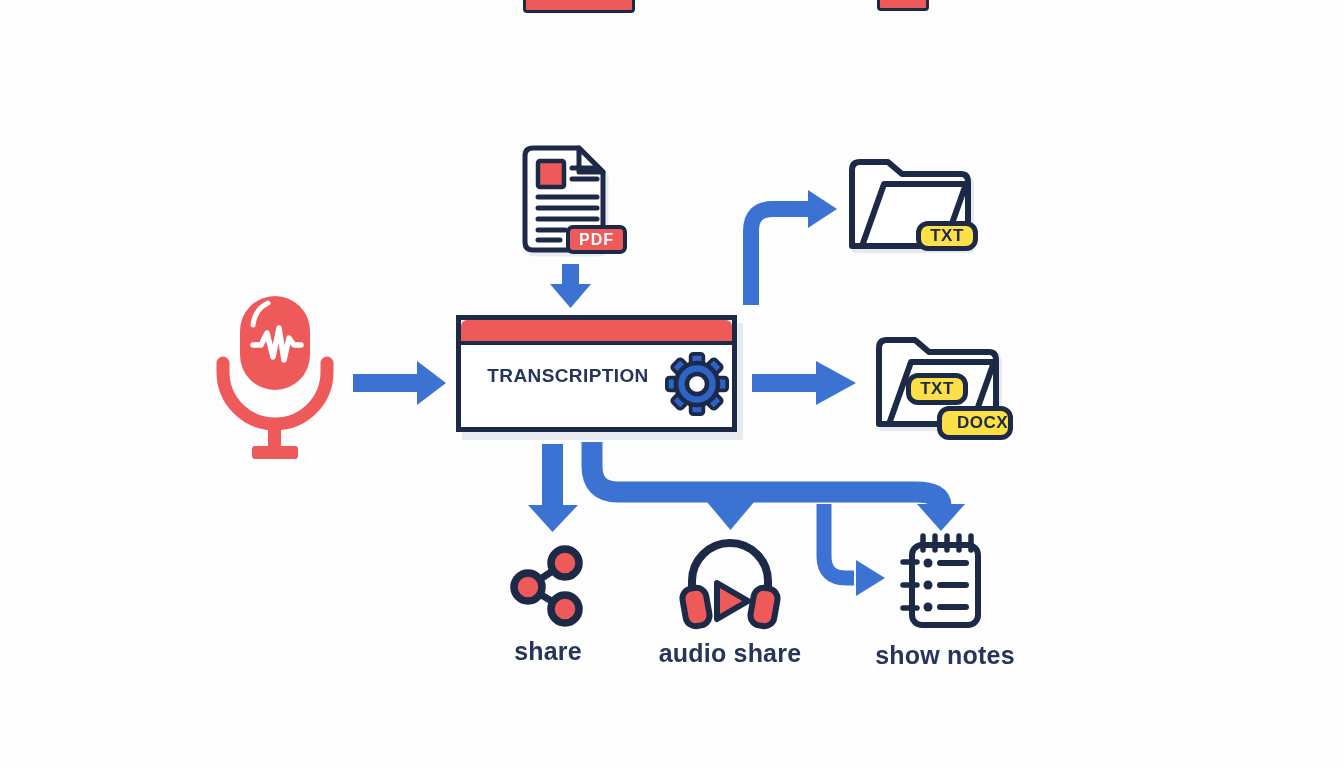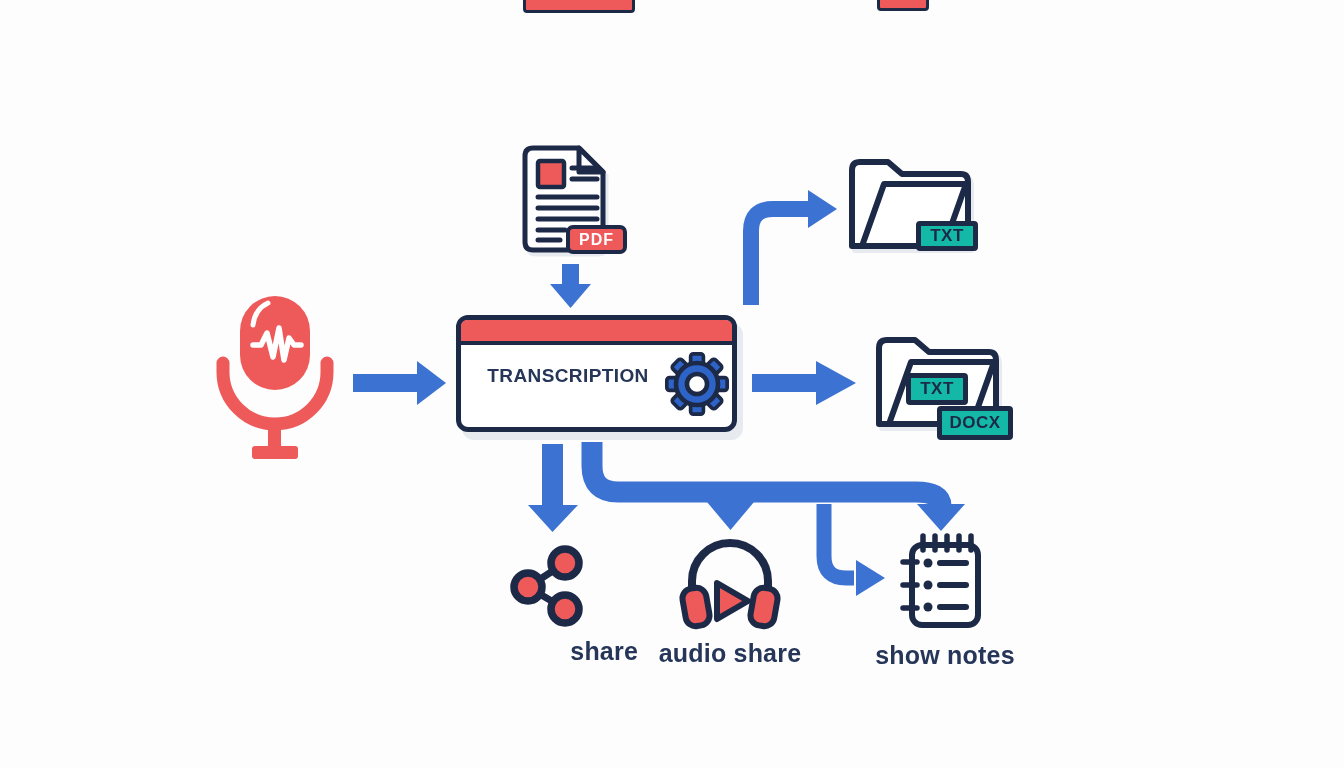--- a/index.html
+++ b/index.html
@@ -16,39 +16,39 @@
   
   .f-red{fill:var(--red)} .f-blue{fill:var(--blue)} .f-navy{fill:var(--navy)}
   .f-white{fill:#ffffff} .f-gear{fill:var(--gear)} .f-none{fill:none}
   .s-navy{stroke:var(--navy)} .s-red{stroke:var(--red)} .s-white{stroke:#ffffff}
   .s-blue{stroke:var(--blue)}
   .soft-shadow{filter:drop-shadow(3px 4px 0 var(--shadow));}
 
   
   .tool-box{
     left:456px;top:315px;width:281px;height:117px;box-sizing:border-box;
-    background:#fff;border:5px solid var(--navy);border-radius:12px;
+    background:#fff;border:5px solid var(--navy);border-radius:0;
     box-shadow:6px 8px 0 var(--shadow);
   }
   .tool-box .titlebar{
     position:absolute;top:0;left:0;right:0;height:21px;background:var(--red);
     border-bottom:4px solid var(--navy);border-radius:6px 6px 0 0;
   }
   .tool-box .box-title{
     position:absolute;left:6px;top:43px;width:202px;text-align:center;
     font-weight:700;font-size:19px;line-height:26px;color:var(--textnavy);
     letter-spacing:.4px;
   }
   .tool-box .gear-wrap{position:absolute;left:204px;top:32px;}
 
   
   .badge{
     position:absolute;box-sizing:border-box;display:flex;align-items:center;
-    justify-content:center;font-weight:700;color:var(--navy);background:#14b8a6;
-    border:5px solid var(--navy);border-radius:4px;
+    justify-content:center;font-weight:700;color:var(--navy);background:#fde047;
+    border:5px solid var(--navy);border-radius:12px;
   }
   .badge.red{background:var(--red);color:#fff;border-width:4px;border-radius:7px;}
 
   
   .node-label{
     position:absolute;text-align:center;font-weight:700;font-size:25px;
     color:var(--textnavy);letter-spacing:.2px;
   }
 
   
@@ -167,35 +167,35 @@
   </div>
 
   <div class="abs" style="left:872px;top:332px;width:150px;height:115px;">
     <svg class="soft-shadow" width="150" height="115" viewBox="0 0 150 115">
       <path class="f-white s-navy" stroke-width="6" stroke-linejoin="round" d="M 7 92 V 16 Q 7 8 15 8 H 43 L 57 20 H 117 Q 124 20 124 28 V 92 Z"></path>
       <polygon class="f-white s-navy" stroke-width="6" stroke-linejoin="round" points="17,92 39,30 122,30 100,92"></polygon>
     </svg>
     <div class="badge" style="left:34px;top:41px;width:62px;height:32px;font-size:17px;letter-spacing:.5px;">
       <span>TXT</span>
     </div>
-    <div class="badge" style="left:65px;top:74px;width:76px;height:34px;font-size:17px;letter-spacing:.5px;">
+    <div class="badge" style="left:65px;top:74px;width:76px;height:34px;font-size:17px;letter-spacing:.5px;justify-content:flex-end;">
       <span>DOCX</span>
     </div>
   </div>
 
   <svg class="abs" style="left:505px;top:540px;" width="90" height="90" viewBox="0 0 90 90">
     <g class="s-navy" stroke-width="7">
       <line x1="23" y1="47" x2="60" y2="23"></line>
       <line x1="23" y1="47" x2="60" y2="69"></line>
     </g>
     <circle class="f-red s-navy" stroke-width="7.5" cx="23" cy="47" r="14"></circle>
     <circle class="f-red s-navy" stroke-width="7.5" cx="60" cy="23" r="14"></circle>
     <circle class="f-red s-navy" stroke-width="7.5" cx="60" cy="69" r="14"></circle>
   </svg>
-  <div class="node-label" style="left:458px;top:637px;width:180px;text-align:right;">
+  <div class="node-label" style="left:458px;top:637px;width:180px;">
     <span>share</span>
   </div>
 
   <svg class="abs" style="left:680px;top:538px;" width="100" height="95" viewBox="0 0 100 95">
     <path class="f-none s-navy" stroke-width="8" stroke-linecap="round" d="M 12 72 V 43 A 38 38 0 0 1 88 43 V 72"></path>
     <g>
       <rect class="f-red s-navy" stroke-width="6" x="4" y="50" width="24" height="38" rx="10" transform="rotate(-10 16 69)"></rect>
       <rect class="f-red s-navy" stroke-width="6" x="72" y="50" width="24" height="38" rx="10" transform="rotate(10 84 69)"></rect>
     </g>
     <polygon class="f-red s-navy" stroke-width="6" stroke-linejoin="round" points="37,45 68,63 37,81"></polygon>

